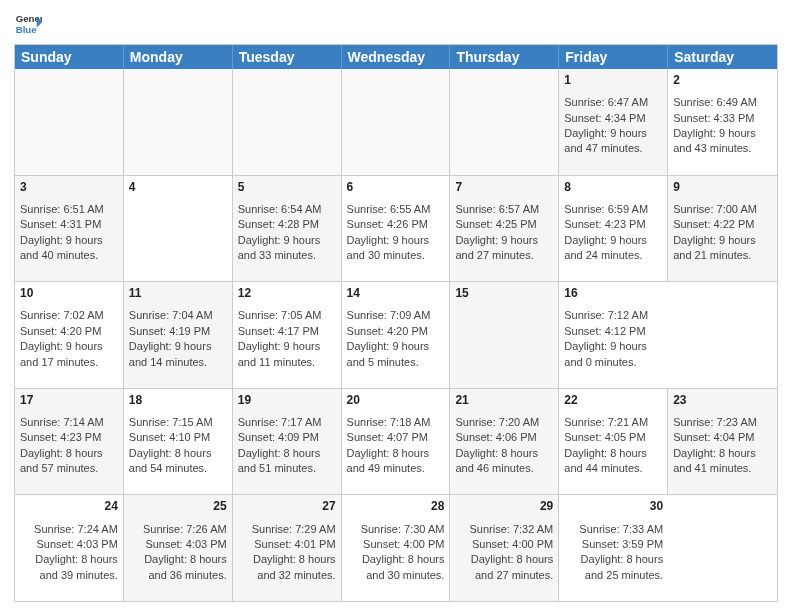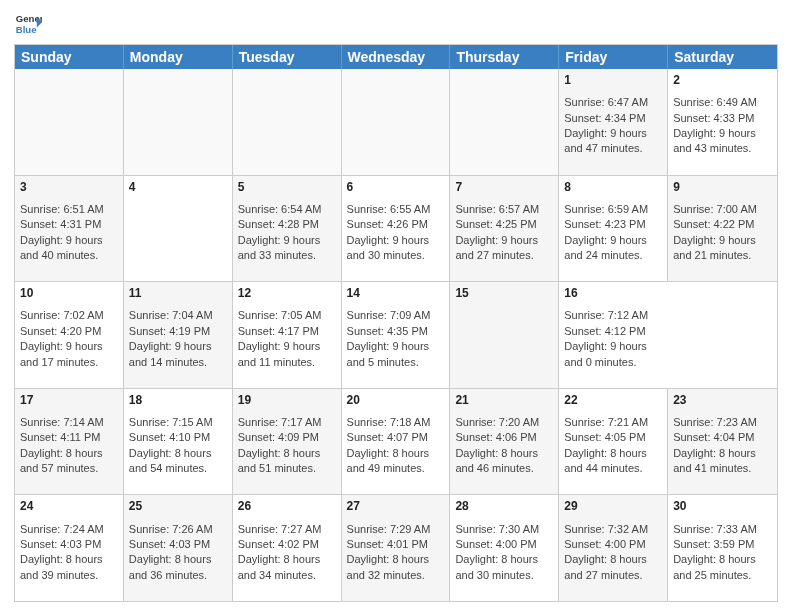--- a/index.html
+++ b/index.html
@@ -68,21 +68,21 @@
       flex: 1;
       display: flex;
       flex-direction: column;
     }
     .cal-row {
       display: grid;
       grid-template-columns: repeat(7, 1fr);
       flex: 1;
       border-bottom: 1px solid #ccc;
     }
-    .cal-row:last-child { border-bottom: none; }
+    .cal-row:last-child { border-bottom: none; text-align: right; }
     .cal-cell {
       border-right: 1px solid #ccc;
       padding: 3px 5px;
       font-size: 9.5px;
       color: #333;
       line-height: 1.35;
       vertical-align: top;
       background: #fff;
     }
     .cal-cell:last-child { border-right: none; }
@@ -217,40 +217,40 @@
           <div class="cal-cell">
             <span class="day-num">12</span>
             <div class="day-info">Sunrise: 7:05 AM
 Sunset: 4:17 PM
 Daylight: 9 hours
 and 11 minutes.</div>
           </div>
           <div class="cal-cell">
             <span class="day-num">14</span>
             <div class="day-info">Sunrise: 7:09 AM
-Sunset: 4:35 PM
+Sunset: 4:20 PM
 Daylight: 9 hours
 and 5 minutes.</div>
           </div>
           <div class="cal-cell alt">
             <span class="day-num">15</span>
           </div>
           <div class="cal-cell">
             <span class="day-num">16</span>
             <div class="day-info">Sunrise: 7:12 AM
 Sunset: 4:12 PM
 Daylight: 9 hours
 and 0 minutes.</div>
           </div>
         </div>
         <div class="cal-row">
           <div class="cal-cell alt">
             <span class="day-num">17</span>
             <div class="day-info">Sunrise: 7:14 AM
-Sunset: 4:11 PM
+Sunset: 4:23 PM
 Daylight: 8 hours
 and 57 minutes.</div>
           </div>
           <div class="cal-cell">
             <span class="day-num">18</span>
             <div class="day-info">Sunrise: 7:15 AM
 Sunset: 4:10 PM
 Daylight: 8 hours
 and 54 minutes.</div>
           </div>
@@ -297,27 +297,20 @@
 Sunset: 4:03 PM
 Daylight: 8 hours
 and 39 minutes.</div>
           </div>
           <div class="cal-cell alt">
             <span class="day-num">25</span>
             <div class="day-info">Sunrise: 7:26 AM
 Sunset: 4:03 PM
 Daylight: 8 hours
 and 36 minutes.</div>
-          </div>
-          <div class="cal-cell">
-            <span class="day-num">26</span>
-            <div class="day-info">Sunrise: 7:27 AM
-Sunset: 4:02 PM
-Daylight: 8 hours
-and 34 minutes.</div>
           </div>
           <div class="cal-cell alt">
             <span class="day-num">27</span>
             <div class="day-info">Sunrise: 7:29 AM
 Sunset: 4:01 PM
 Daylight: 8 hours
 and 32 minutes.</div>
           </div>
           <div class="cal-cell">
             <span class="day-num">28</span>

